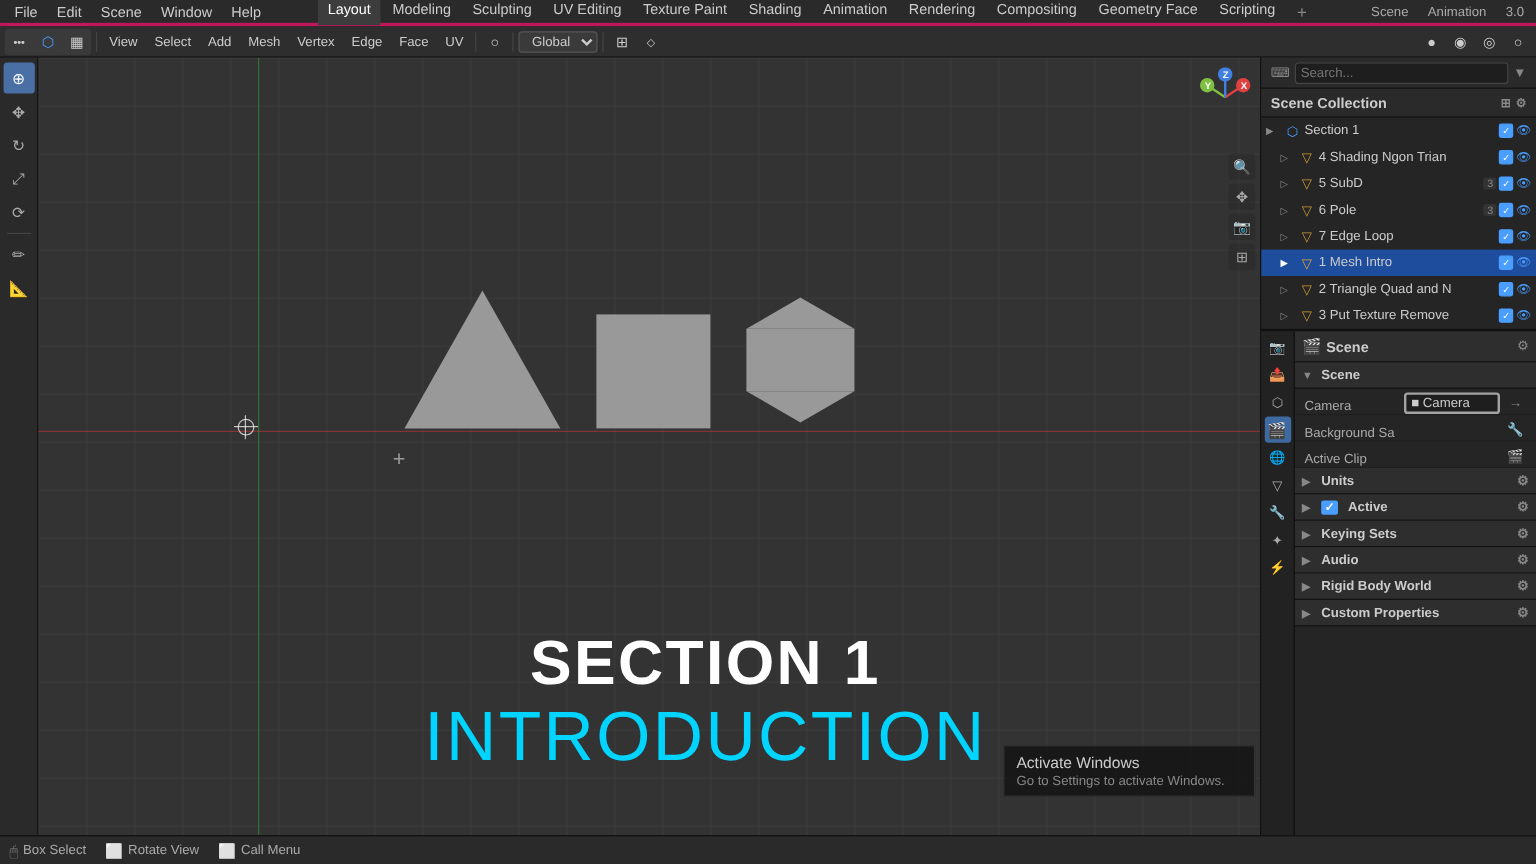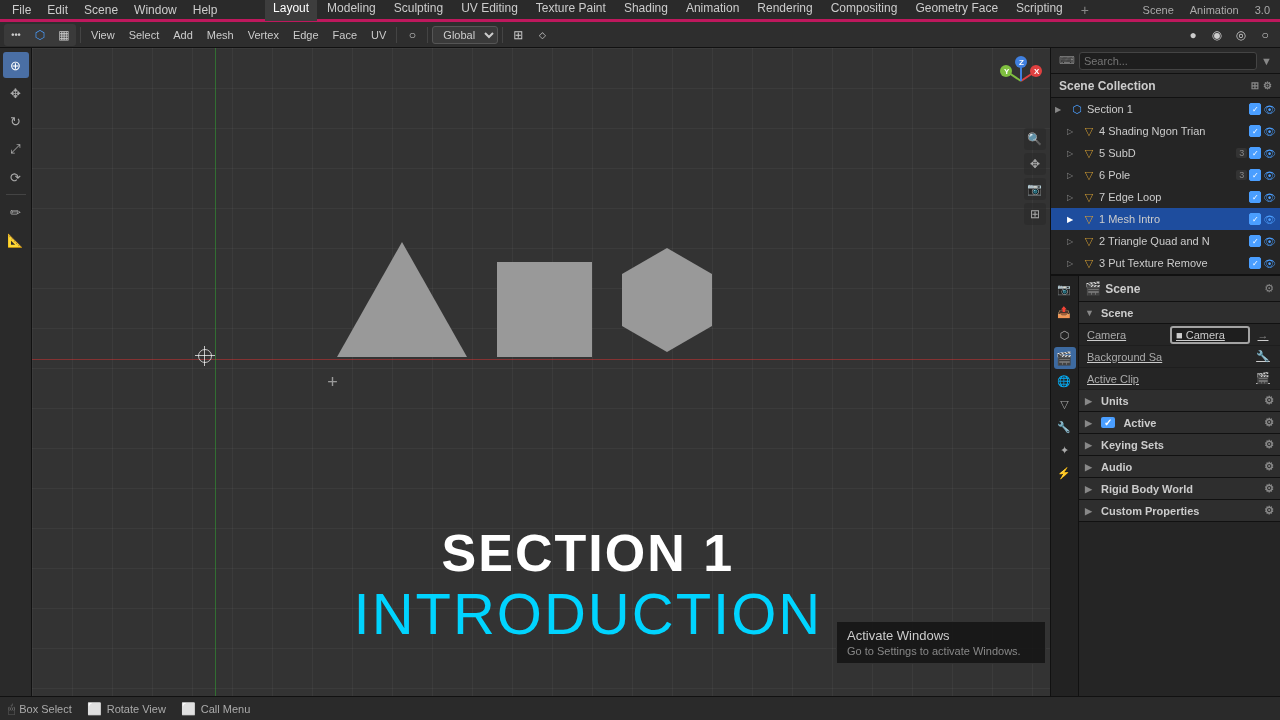--- a/index.html
+++ b/index.html
@@ -410,26 +410,25 @@
       border-bottom: 1px solid #111;
       font-size: 11px;
       font-weight: bold;
       cursor: pointer;
       gap: 4px;
     }
 
     .props-row {
       height: 22px;
       display: flex;
-      align-items: center;
+      align-items: flex-end;
       padding: 0 8px;
       border-bottom: 1px solid #1e1e1e;
       gap: 4px;
       font-size: 11px;
-      text-decoration: underline;
     }
     .props-label { flex: 1; color: #aaa; }
     .props-value {
       background: #1e1e1e;
       border: 1px solid #444;
       border-radius: 3px;
       padding: 1px 4px;
       font-size: 11px;
       color: #ccc;
       min-width: 60px;

